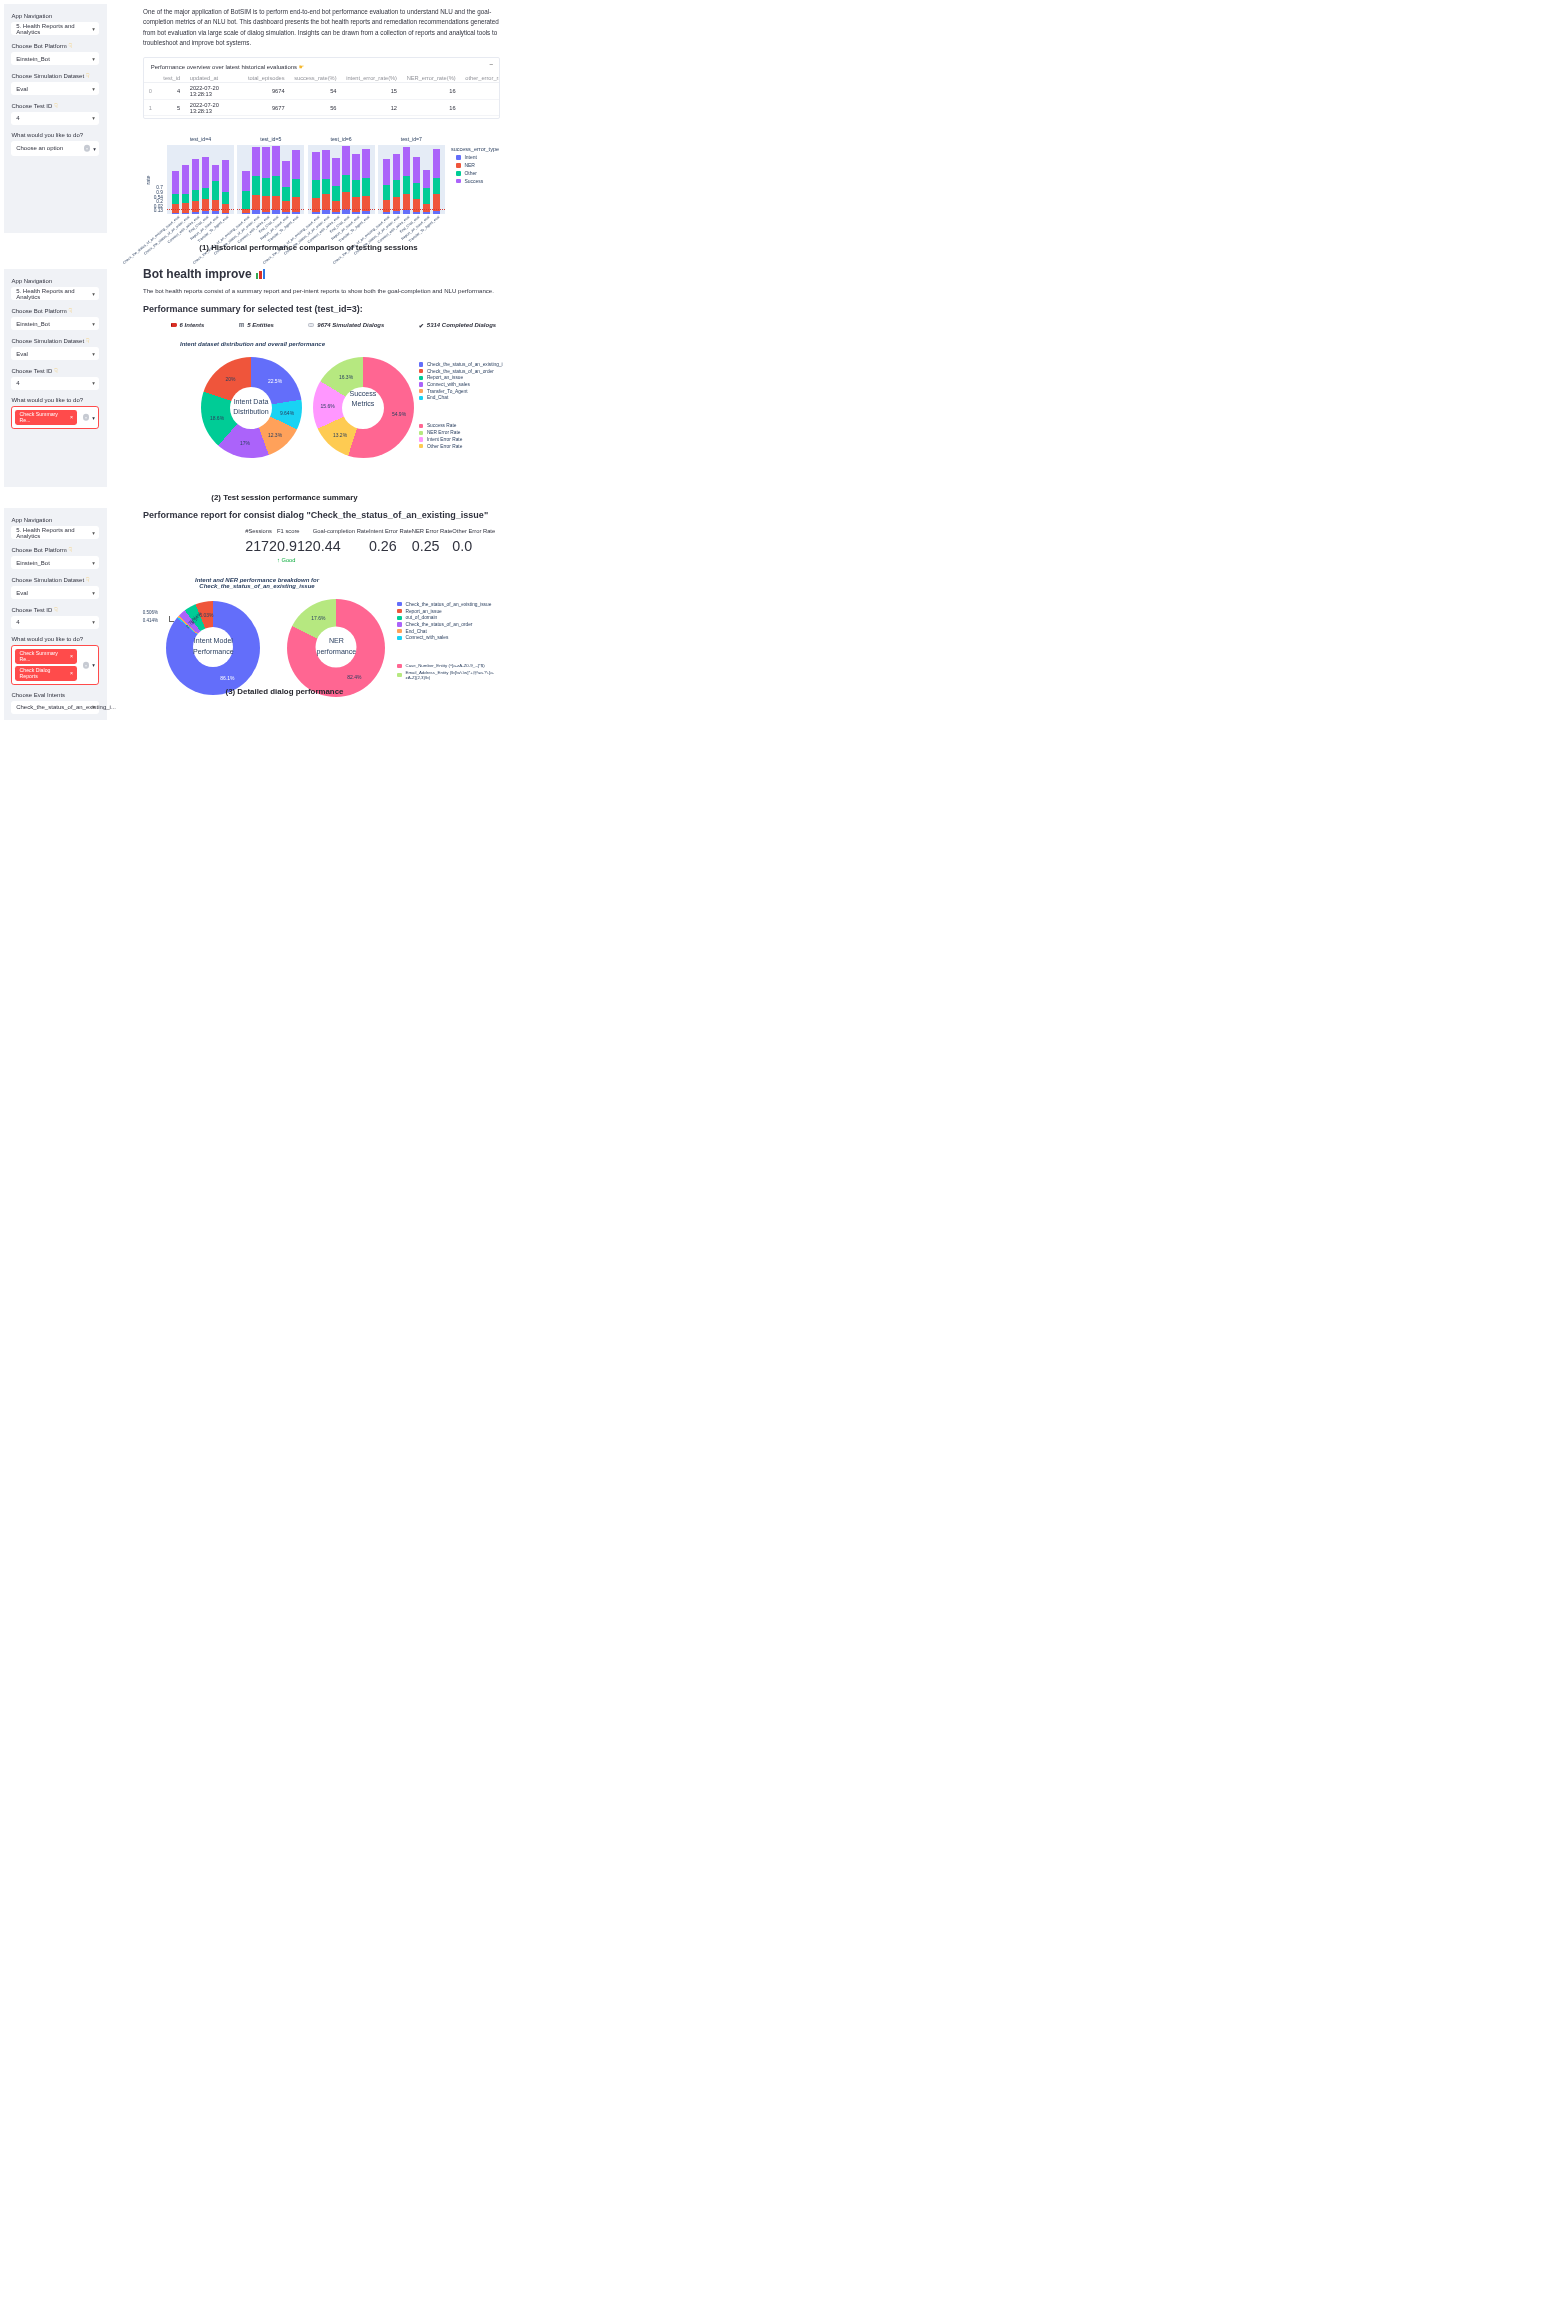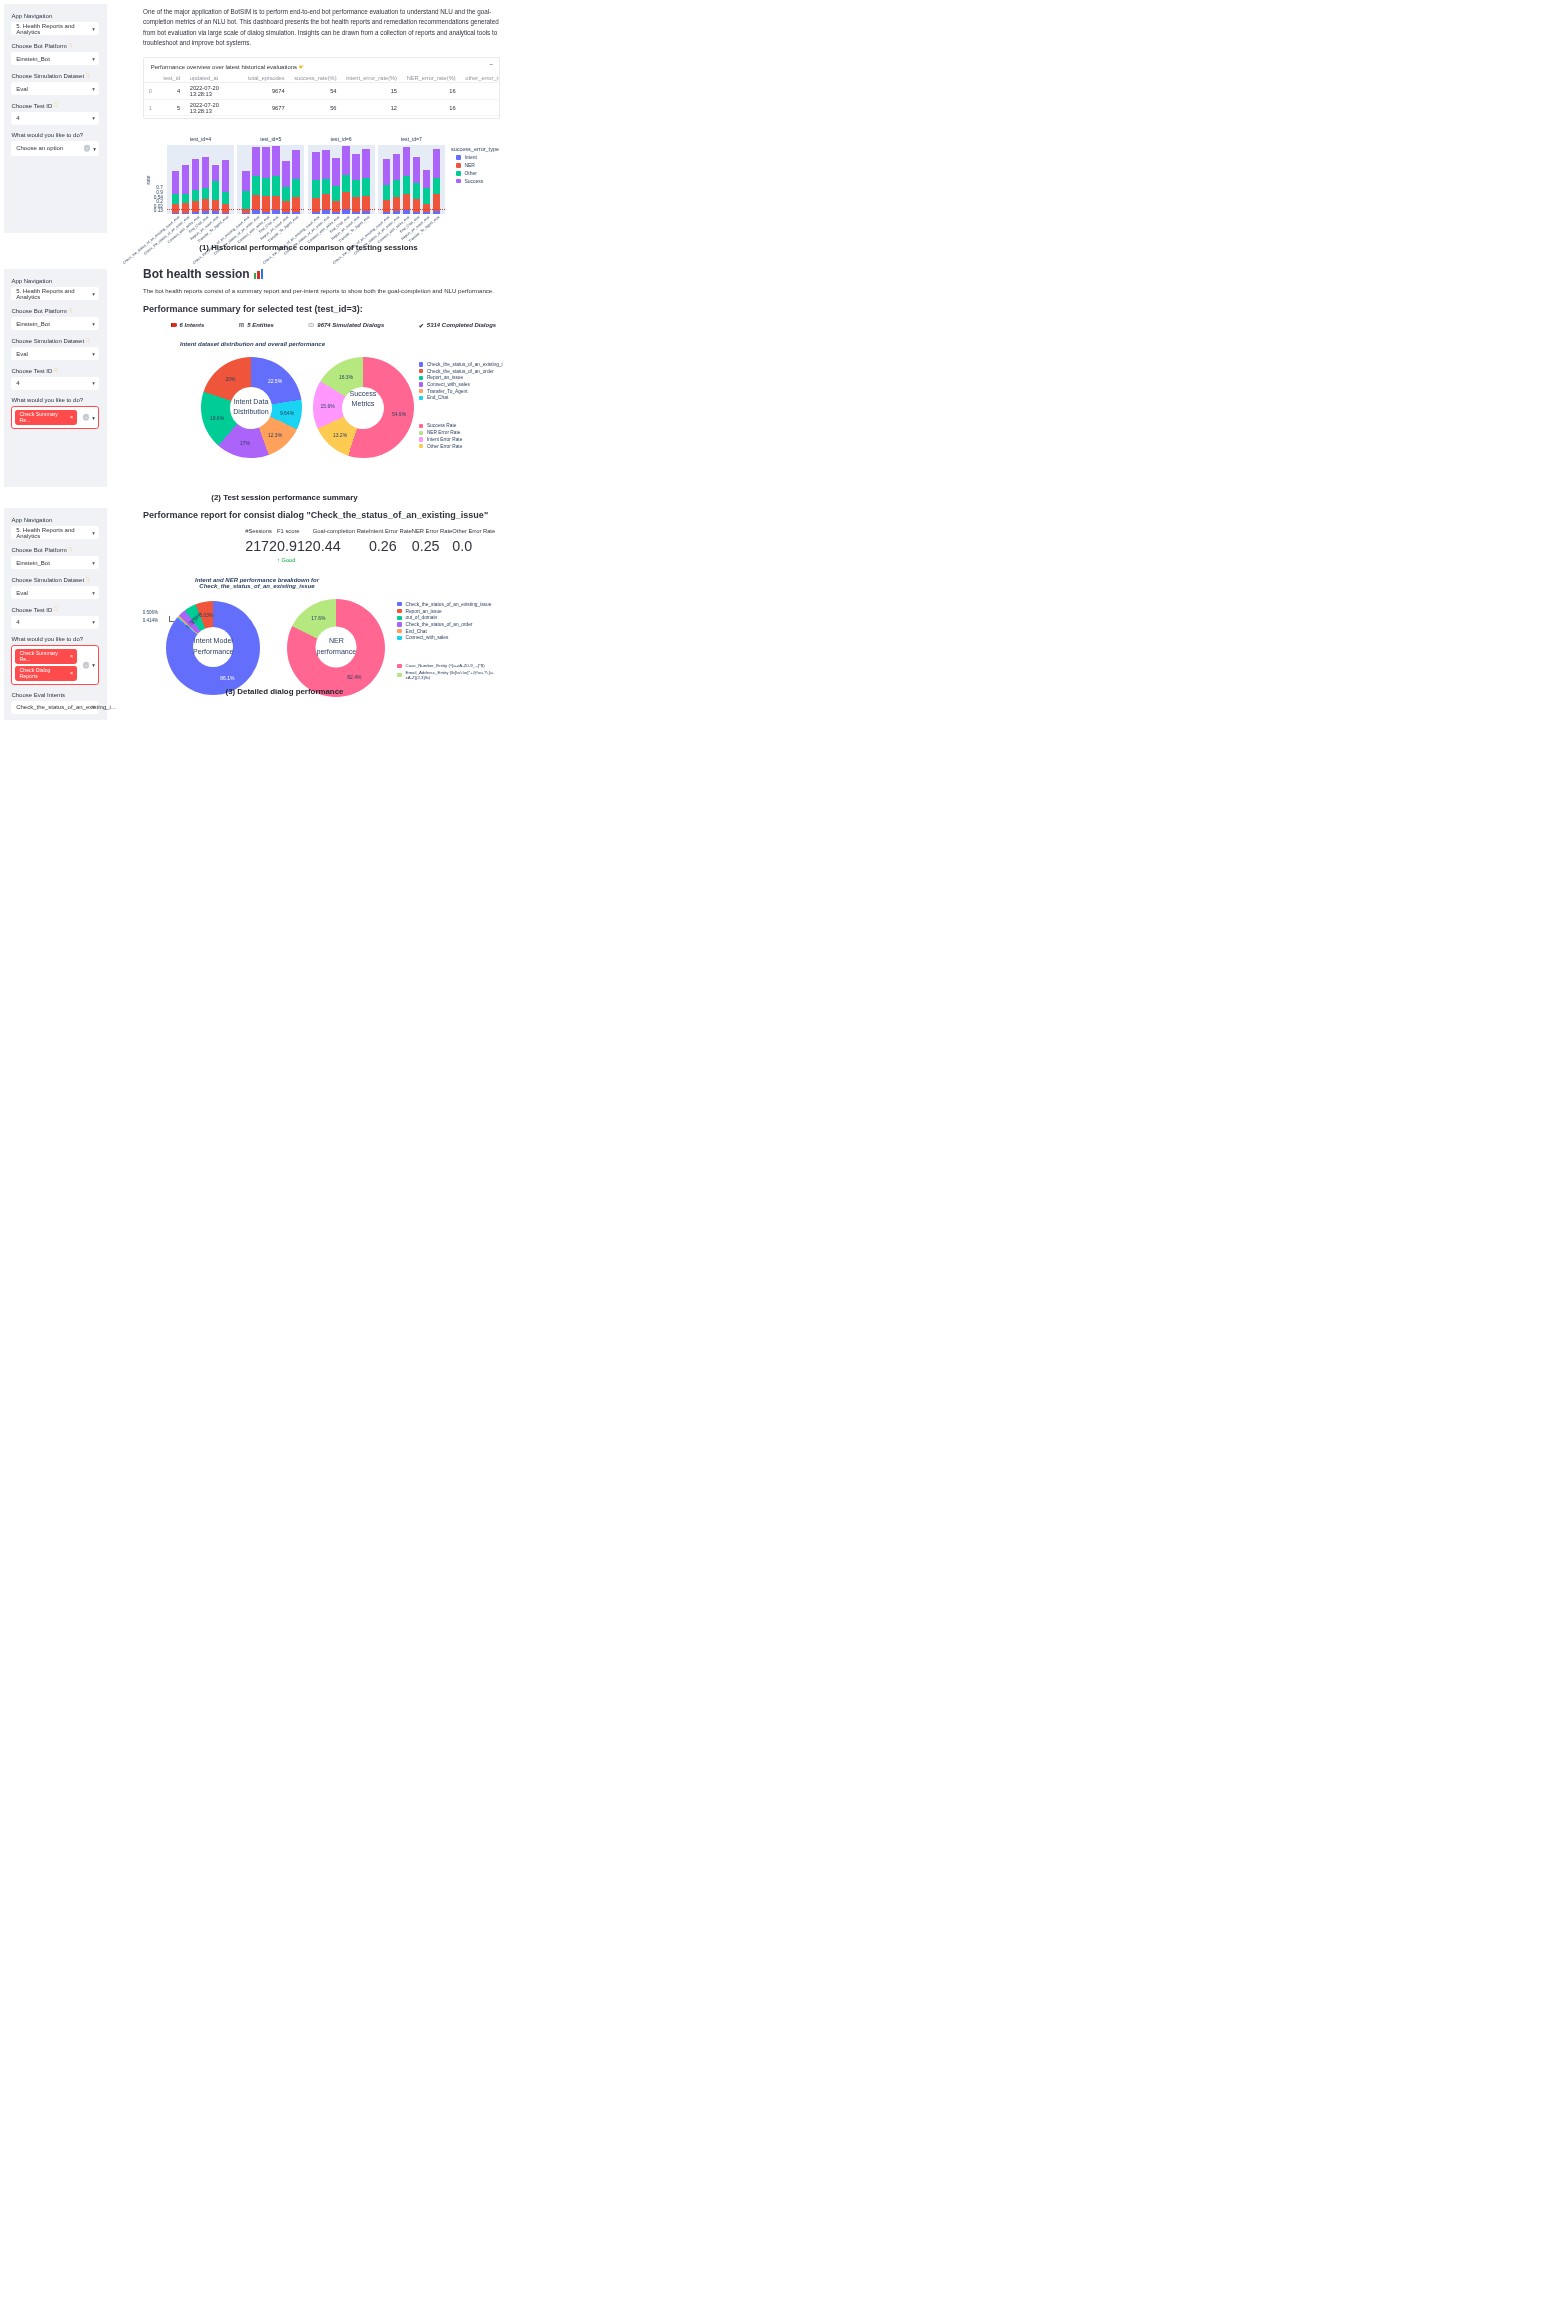--- a/index.html
+++ b/index.html
@@ -460,21 +460,21 @@
       <div class="sb-multi"><div class="tag">
           <span>Check Summary Re...</span>
           <span class="x">×</span>
         </div><br><div class="ms-ctrl">
           <span class="clear-circ">×</span>
           <span class="ms-caret">▾</span>
         </div></div>
     </aside>
   <div class="main">
     <h1 class="bh">
-      <span>Bot health session</span>
+      <span>Bot health improve</span>
       <span class="chart-emoji">
           <i></i>
           <i></i>
           <i></i>
         </span>
     </h1>
     <p class="subtitle">The bot health reports consist of a summary report and per-intent reports to show both the goal-completion and NLU performance.</p>
     <h2 class="sec">Performance summary for selected test (test_id=3):</h2>
     <div class="stats" id="stats">
         <div class="stat">

